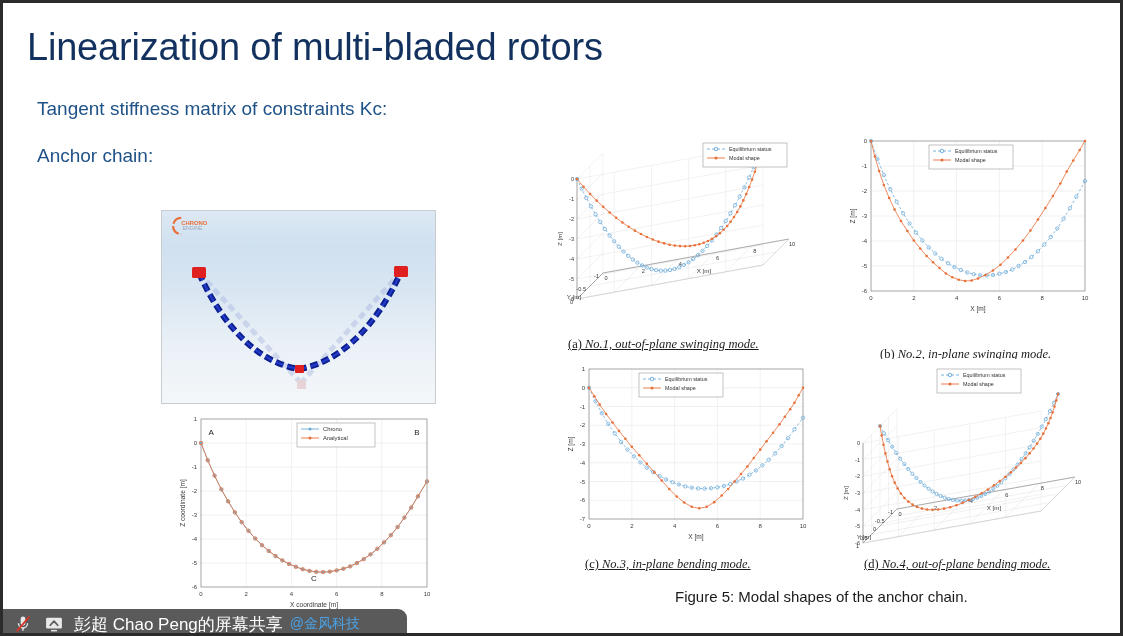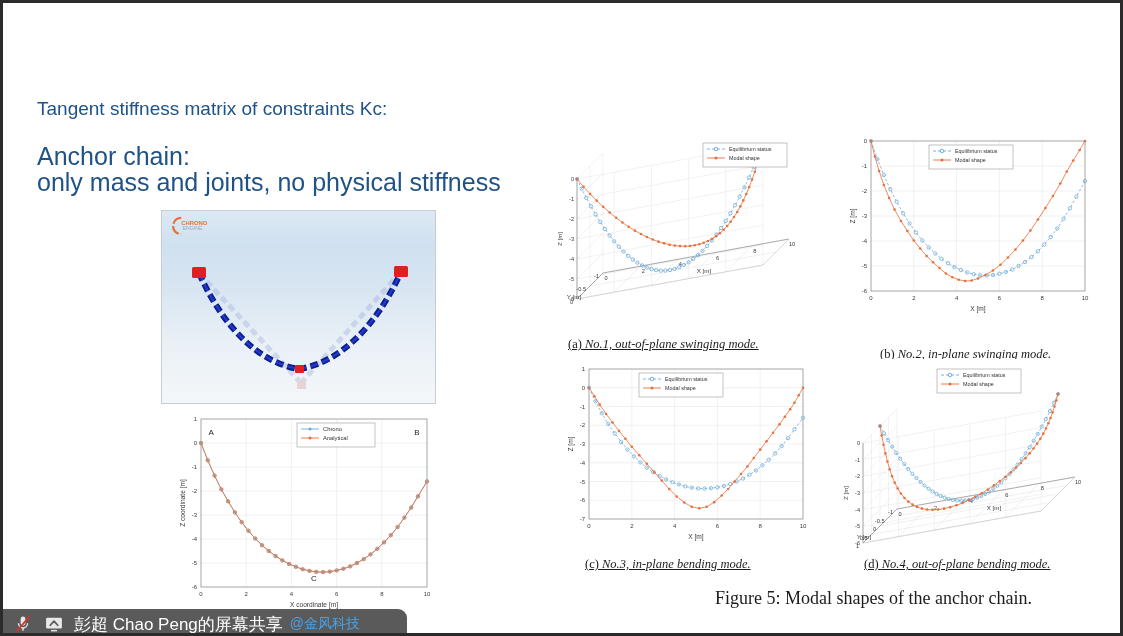--- a/index.html
+++ b/index.html
@@ -21,21 +21,21 @@
     position: absolute; left: 24px; top: 23px;
     font-size: 38px; font-weight: 400; color: #12315e;
     letter-spacing: -0.2px; white-space: nowrap;
   }
   #subtitle {
     position: absolute; left: 34px; top: 95px;
     font-size: 19px; color: #1f5287; white-space: nowrap; text-align: center;
   }
   #anchor-note {
     position: absolute; left: 34px; top: 140px;
-    font-size: 25px; color: #1f5287; line-height: 26px; white-space: nowrap;
+    font-size: 19px; color: #1f5287; line-height: 26px; white-space: nowrap;
   }
 
   
   #chrono-render {
     position: absolute; left: 158px; top: 207px;
     width: 275px; height: 194px;
     background: linear-gradient(to bottom,
         #dde9f4 0%, #cfe0f0 18%, #d9e6f2 42%, #e9f0f6 68%, #f4f7fa 100%);
     border: 1px solid #c8cdd2; overflow: hidden;
   }
@@ -50,46 +50,46 @@
 
   .cap {
     position: absolute;
     font-family: "Liberation Serif", serif;
     font-size: 12.5px; color: #1b1b1b; white-space: nowrap; text-decoration: underline;
   }
   .cap .lbl { font-style: normal; }
   .cap .it { font-style: italic; }
   #fig-caption {
     position: absolute; left: 672px; top: 585px;
-    font-family: Liberation Serif, serif;
-    font-size: 18px; color: #1b1b1b; white-space: nowrap; margin-left: 40px;
+    font-family: Liberation Sans, sans-serif;
+    font-size: 15px; color: #1b1b1b; white-space: nowrap;
   }
 
   
   #sharebar {
     position: absolute; left: 0px; top: 606px;
     width: 404px; height: 30px;
     background: #5a5a5a;
     border-top-right-radius: 9px;
     display: flex; align-items: center; gap: 9px;
     padding-left: 9px;
   }
   #sharebar .ic { width: 22px; height: 22px; display:flex; align-items:center; justify-content:center; }
   #share-text { font-size: 17px; color: #ffffff; white-space: nowrap; }
   #share-handle { font-size: 14px; color: #4aa3e8; white-space: nowrap; margin-left: -2px; }
 </style>
 </head>
 <body>
 
 <div id="slide">
 
+  <div id="title">Linearization of multi-bladed rotors</div>
   <div id="subtitle">Tangent stiffness matrix of constraints Kc:</div>
   <div id="anchor-note">
     <div>Anchor chain:</div>
-    <div>only mass and joints, no physical stiffness</div>
   </div>
 
   <div id="chrono-render">
     <svg class="scene" width="275" height="194" viewBox="0 0 275 194">
 
       <g opacity="0.30">
         <path d="M37,62 L139,172" stroke="#8e9bd6" stroke-width="5" stroke-dasharray="7 4" fill="none"></path>
         <path d="M239,61 L139,172" stroke="#8e9bd6" stroke-width="5" stroke-dasharray="7 4" fill="none"></path>
         <rect x="135" y="169" width="9" height="9" fill="#d08a8a"></rect>
       </g>

